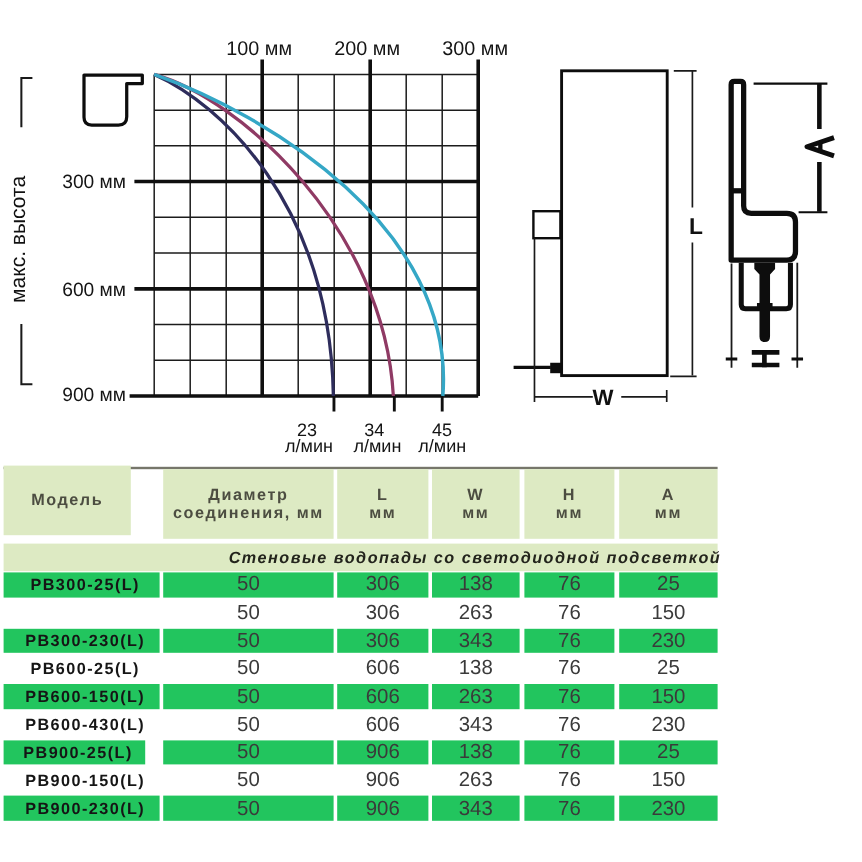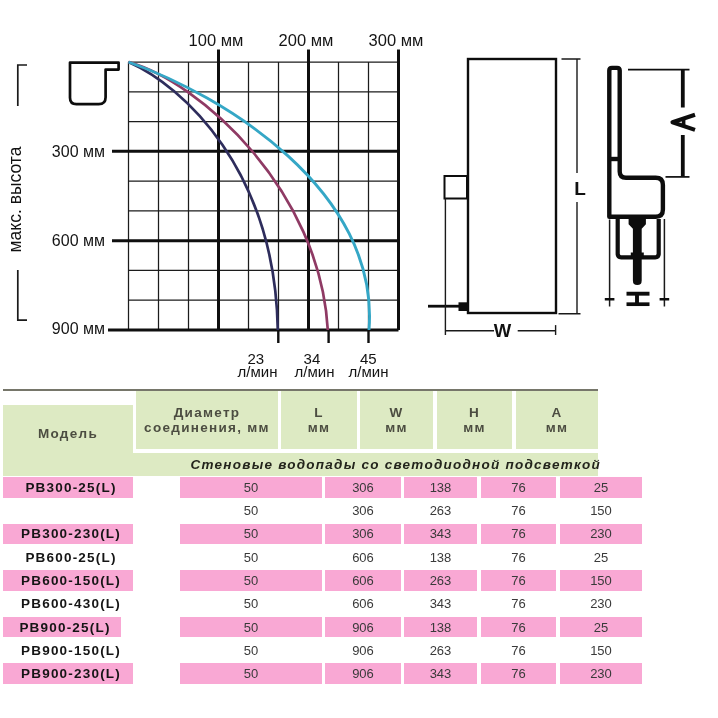--- a/index.html
+++ b/index.html
@@ -1,21 +1,21 @@
 <!DOCTYPE html>
 <html><head>
 <meta charset="utf-8">
 <style>
 html,body{margin:0;padding:0;background:#ffffff;}
 #page{position:relative;width:718px;height:718px;background:#ffffff;font-family:"Liberation Sans",sans-serif;overflow:hidden;}
 .cell{position:absolute;box-sizing:border-box;}
 .hcell{background:#ddeac3;color:#4c4d41;font-weight:bold;font-size:13.5px;letter-spacing:1.3px;display:flex;align-items:center;justify-content:center;text-align:center;line-height:15.5px;}
-.grow{background:#f9a8d4;}
+.grow{background:#22c55e;}
 .model{font-weight:bold;color:#151515;font-size:13.5px;letter-spacing:1.2px;padding-left:6px;display:flex;align-items:center;justify-content:center;}
-.num{color:#3a3a3a;font-size:13px;display:flex;align-items:center;justify-content:center;margin-left:44px;}
+.num{color:#3a3a3a;font-size:17px;display:flex;align-items:center;justify-content:center;}
 </style>
 </head>
 <body>
 <div id="page">
 
 <svg width="718" height="392" viewBox="0 0 718 392" style="position:absolute;left:0;top:0">
 
   <path d="M27,65 L17.8,65 L17.8,106" fill="none" stroke="#1a1a1a" stroke-width="1.7"></path>
 
   <path d="M17.8,270 L17.8,320.2 L27,320.2" fill="none" stroke="#1a1a1a" stroke-width="1.7"></path>
@@ -115,21 +115,21 @@
   </g>
 
   <g stroke="#0d0d0d" fill="none">
     <path d="M695,114.7 L672.5,122.3 L695,129.9" stroke-width="4.1" stroke-linejoin="round"></path>
     <path d="M683.6,118.3 V126.7" stroke-width="3.6"></path>
   </g>
 </svg>
 
 <div style="position:absolute;left:3px;top:389px;width:595px;height:1.8px;background:#76766a"></div>
 
-<div class="cell hcell" style="left:3px;top:405px;width:130px;height:58px;">Модель</div>
+<div class="cell hcell" style="left:3px;top:388px;width:106px;height:58px;">Модель</div>
 <div class="cell hcell" style="left:136px;top:391px;width:142px;height:58px;">Диаметр<br>соединения, мм</div>
 <div class="cell hcell" style="left:281px;top:391px;width:76px;height:58px;">L<br>мм</div>
 <div class="cell hcell" style="left:360px;top:391px;width:73px;height:58px;">W<br>мм</div>
 <div class="cell hcell" style="left:437px;top:391px;width:75px;height:58px;">H<br>мм</div>
 <div class="cell hcell" style="left:516px;top:391px;width:82px;height:58px;">A<br>мм</div>
 
 <div class="cell" style="left:3px;top:452.7px;width:595px;height:23px;background:#ddeac3;color:#23241c;font-weight:bold;font-size:13.5px;letter-spacing:1.25px;display:flex;align-items:center;justify-content:flex-end;">
       <span style="position:relative;left:3px;font-style:italic;">Стеновые водопады со светодиодной подсветкой</span>
     </div>
 

